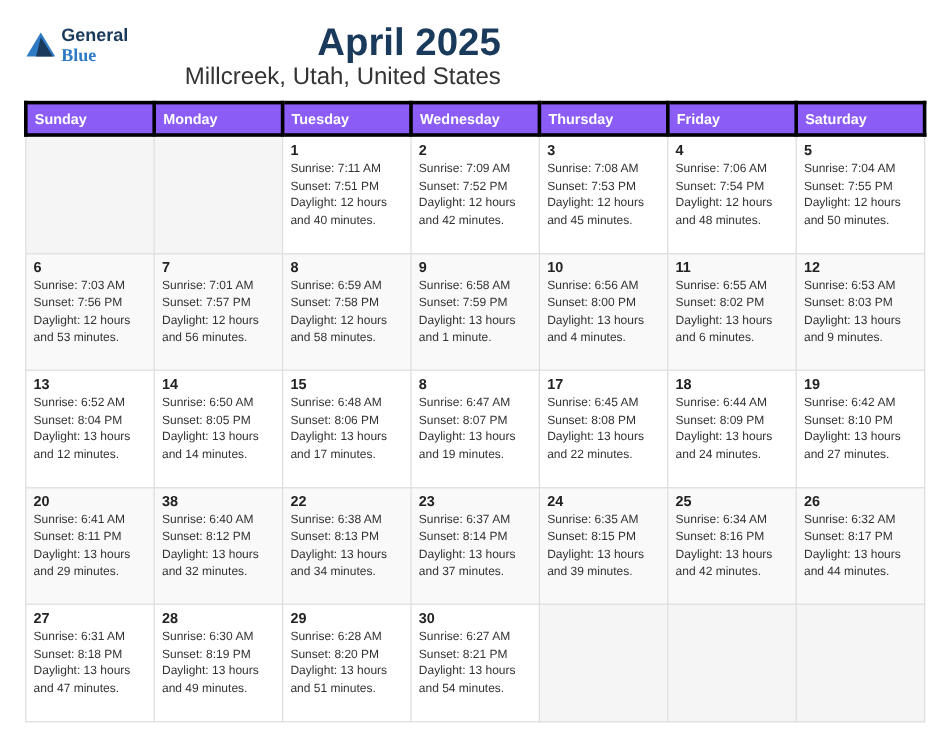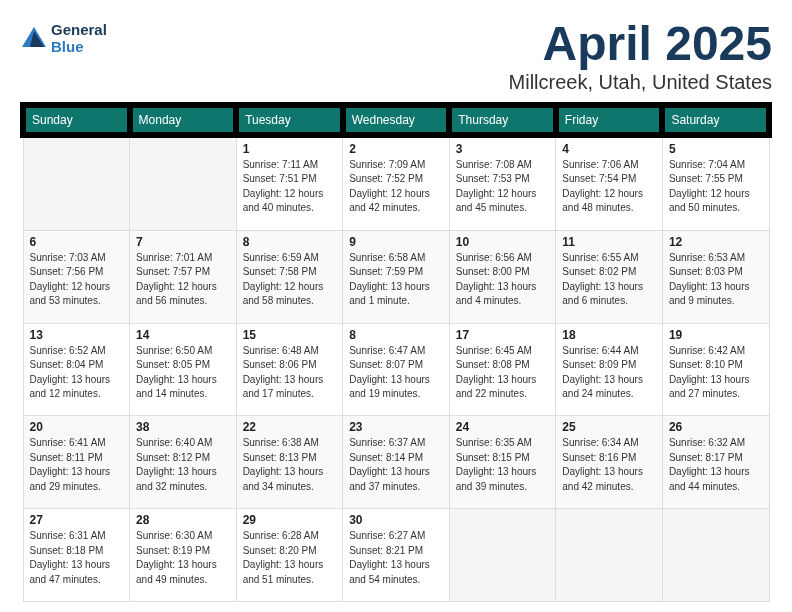--- a/index.html
+++ b/index.html
@@ -13,21 +13,20 @@
     .page {
       width: 792px;
       height: 612px;
       padding: 18px 20px 10px 20px;
       display: flex;
       flex-direction: column;
     }
     .header {
       display: flex;
       align-items: flex-start;
-      justify-content: space-between;
       margin-bottom: 8px;
       gap: 47px;
     }
     .logo {
       display: flex;
       align-items: center;
       margin-top: 4px;
     }
     .logo-text {
       display: flex;
@@ -36,55 +35,56 @@
     }
     .logo-general {
       font-size: 15px;
       font-weight: bold;
       color: #1a3a5c;
     }
     .logo-blue {
       font-size: 15px;
       font-weight: bold;
       color: #2e7bc4;
+      font-family: Liberation Serif, serif;
     }
     .logo-icon {
       width: 28px;
       height: 28px;
       margin-right: 3px;
     }
     .title-block {
       text-align: right;
     }
     .title-block h1 {
-      font-size: 48px;
+      font-size: 32px;
       font-weight: bold;
       color: #1a3a5c;
       line-height: 1.1;
     }
     .title-block h2 {
       font-size: 20px;
       font-weight: normal;
       color: #333;
     }
     .calendar {
       flex: 1;
       border: 1px solid #ccc;
       border-collapse: collapse;
       width: 100%;
       table-layout: fixed;
     }
     .calendar th {
-      background: #0f766e;
+      background: #8b5cf6;
       color: #fff;
       font-size: 12px;
-      font-weight: normal;
+      font-weight: bold;
       padding: 5px 6px;
       text-align: left;
-      border: 6px solid #000000;
+      border: 3px solid #000000;
     }
     .calendar td {
       vertical-align: top;
       padding: 4px 6px;
       border: 1px solid #ddd;
       font-size: 10px;
       color: #333;
       height: 82px;
       background: #fff;
     }

